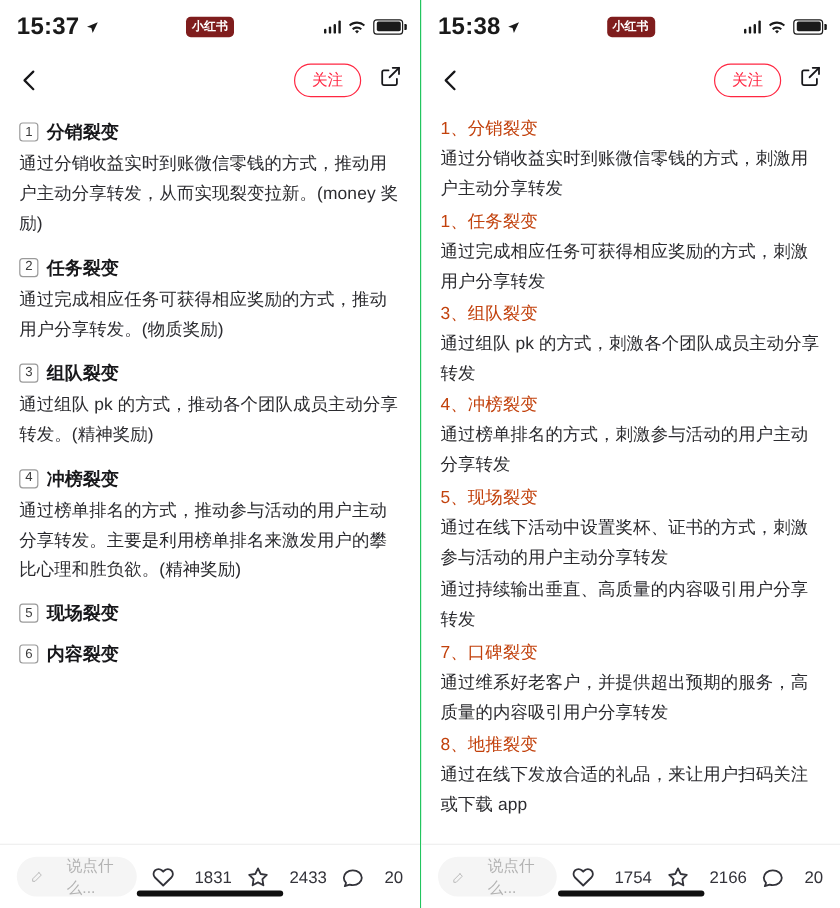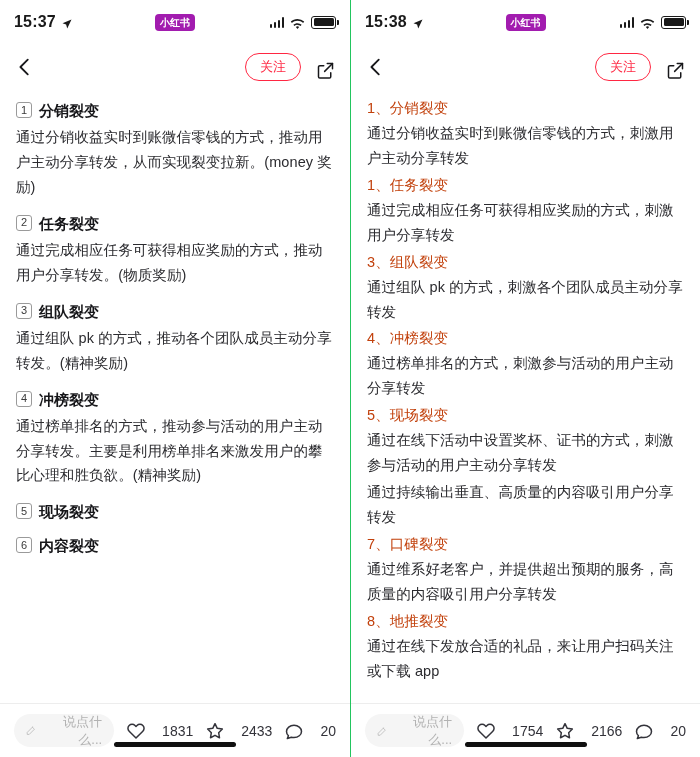--- a/index.html
+++ b/index.html
@@ -26,36 +26,36 @@
   
   .statusbar {
     height: 44px;
     flex: 0 0 44px;
     display: flex;
     align-items: center;
     padding: 0 14px;
     position: relative;
   }
   .clock {
-    font-size: 16px;
+    font-size: 20px;
     font-weight: bold;
     color: #1a1a1a;
     letter-spacing: 0.2px;
   }
   .loc-arrow {
     margin-left: 5px;
     width: 12px; height: 12px;
     display: inline-block;
     color: #1a1a1a;
   }
   .brand-pill {
     position: absolute;
     left: 50%;
     transform: translateX(-50%);
-    background: #a21caf;
+    background: #7f1d1d;
     color: #fff;
     font-size: 10px;
     font-weight: bold;
     border-radius: 4px;
     padding: 3px 5px 3px 5px;
     letter-spacing: 0px;
     line-height: 1.1;
     white-space: nowrap;
   }
   .status-right {
@@ -113,21 +113,21 @@
     padding: 0 14px;
   }
   .back-chevron {
     width: 22px; height: 22px;
     color: #17171a;
     cursor: pointer;
   }
   .nav-right {
     margin-left: auto;
     display: flex;
-    align-items: flex-end;
+    align-items: flex-start;
     gap: 14px;
   }
   .follow-btn {
     border: 1px solid #ff2742;
     color: #ff2742;
     font-size: 13px;
     border-radius: 15px;
     padding: 4px 14px;
     background: #fff;
     cursor: pointer;
@@ -205,21 +205,20 @@
     background: #f5f5f5;
     border-radius: 17px;
     height: 33px;
     display: flex;
     align-items: center;
     padding: 0 12px;
     gap: 20px;
     color: #b2b2b2;
     font-size: 13px;
     cursor: text;
-    text-align: right;
   }
   .pencil-icon { width: 13px; height: 13px; color: #b8b8b8; }
   .metric {
     display: flex;
     align-items: center;
     gap: 16px;
     font-size: 14px;
     color: #33333a;
     cursor: pointer;
   }

